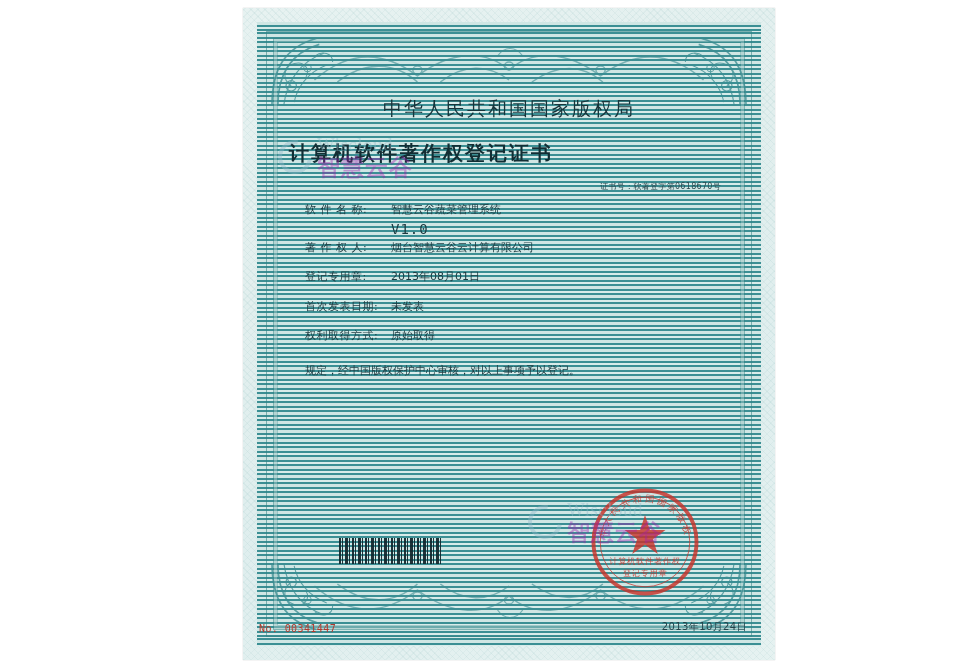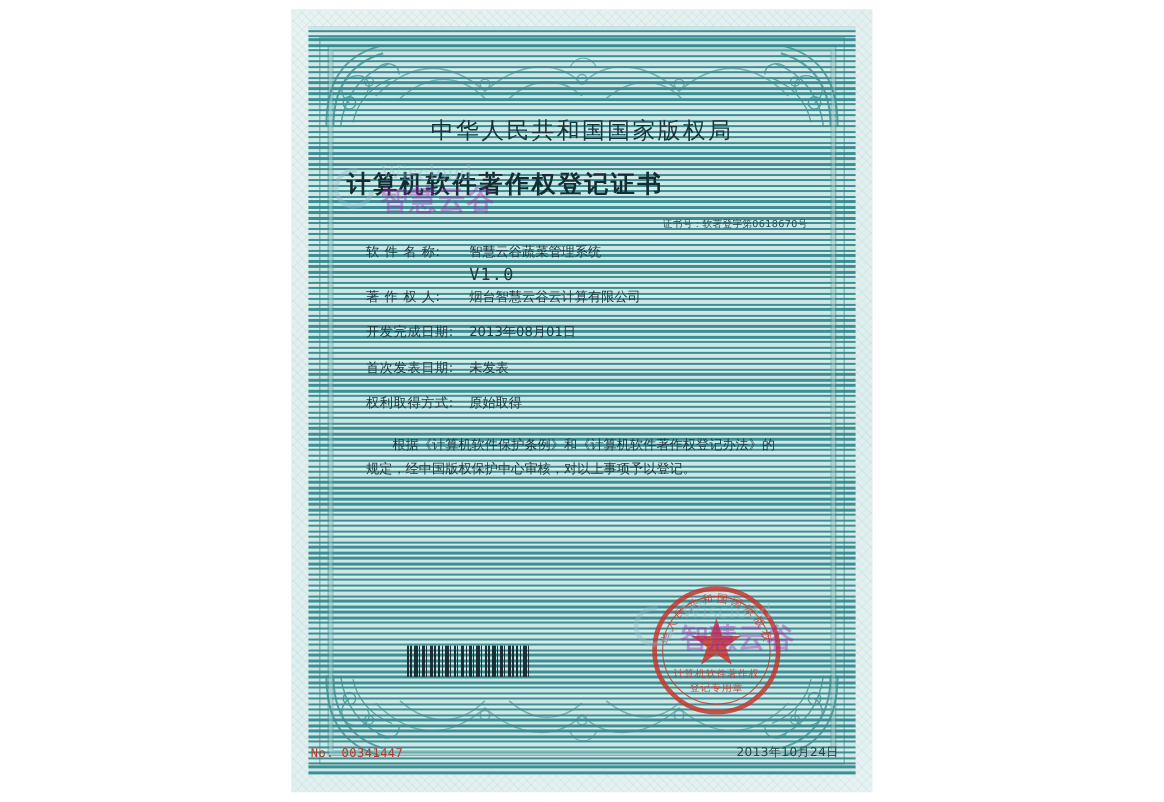--- a/index.html
+++ b/index.html
@@ -12,21 +12,21 @@
     height: 668px;
     font-family: "DejaVu Sans", "Liberation Sans", sans-serif;
     overflow: hidden;
   }
 
   
   .page {
     position: absolute;
     left: 243px;
     top: 8px;
-    width: 484px;
+    width: 532px;
     height: 652px;
     background: linear-gradient(160deg, #e7f2f1 0%, #e2efee 35%, #dfeeee 65%, #e6f2f1 100%);
     box-shadow: 0 0 1px rgba(0,0,0,0.25);
     overflow: hidden;
   }
 
   
   .page::before {
     content: "";
     position: absolute;
@@ -370,40 +370,39 @@
           <span class="line2">V1.0</span>
         </div>
       </div>
 
       <div class="field-row">
         <div class="field-label">著 作 权 人:</div>
         <div class="field-value">烟台智慧云谷云计算有限公司</div>
       </div>
 
       <div class="field-row">
-        <div class="field-label">开发完成日期:</div>
+        <div class="field-label">登记专用章:</div>
         <div class="field-value">2013年08月01日</div>
       </div>
 
       <div class="field-row">
         <div class="field-label">首次发表日期:</div>
         <div class="field-value">未发表</div>
       </div>
 
       <div class="field-row">
         <div class="field-label">权利取得方式:</div>
         <div class="field-value">原始取得</div>
       </div>
 
 
 
     </div>
 
     <div class="statement">
-      <p class="indent">根据《计算机软件保护条例》和《计算机软件著作权登记办法》的</p>
       <p>规定，经中国版权保护中心审核，对以上事项予以登记。</p>
     </div>
 
   </div>
 
   <div class="barcode"></div>
 
   <div class="seal">
     <svg viewBox="0 0 200 200" xmlns="http://www.w3.org/2000/svg">
       <defs>

